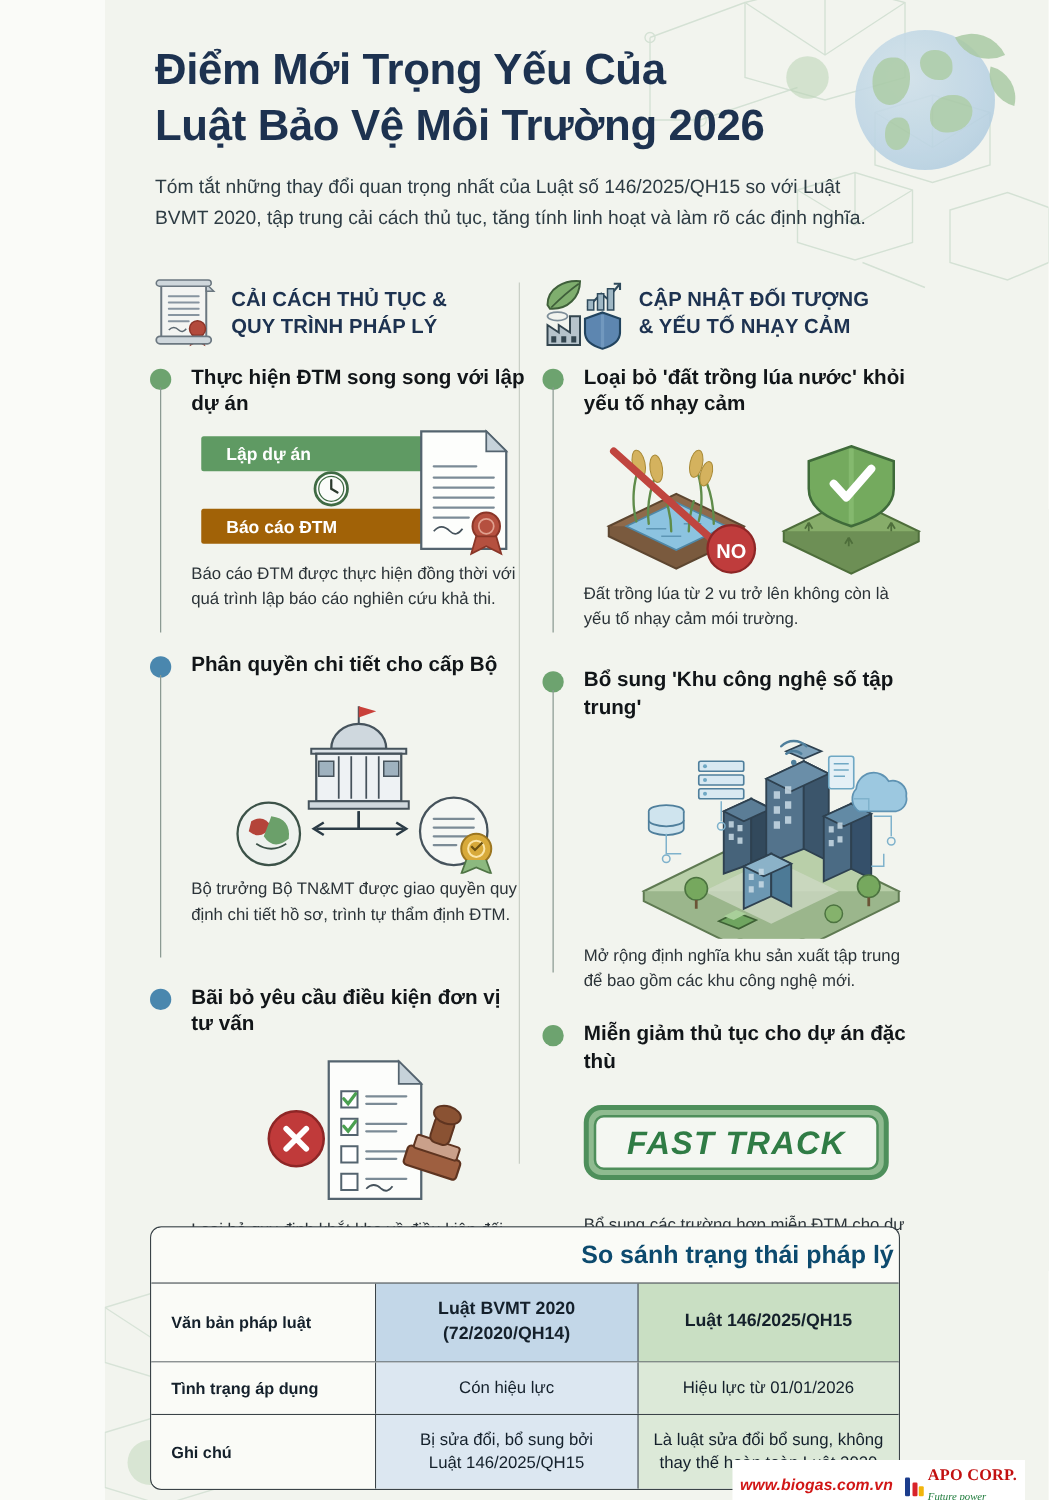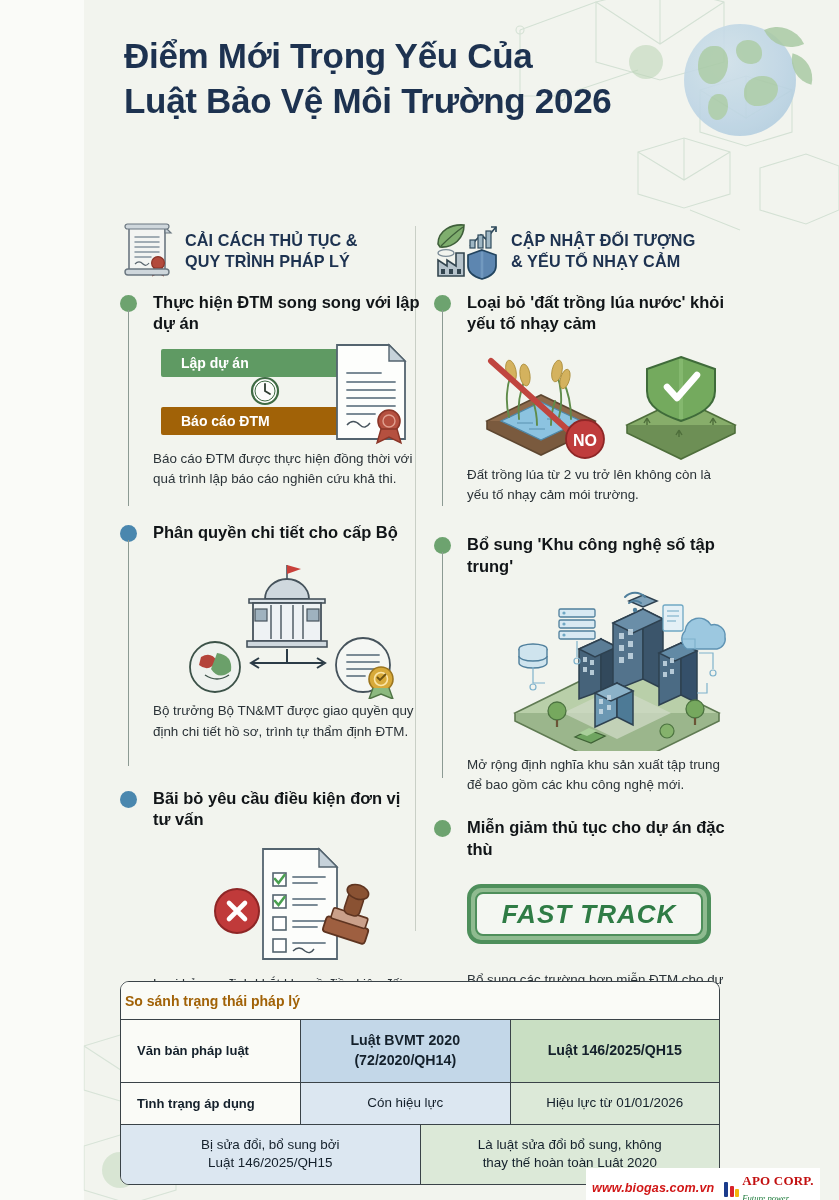--- a/index.html
+++ b/index.html
@@ -126,21 +126,21 @@
   }
 
   
   .cmp{
     position:absolute;left:120px;top:981px;width:600px;
     border:1.4px solid #3a4348;border-radius:9px;
     overflow:hidden;background:#fafbf7;
     box-sizing:border-box;
   }
   .cmp-title{
-    text-align:left;font-weight:bold;font-size:14px;color:#a16207;
+    text-align:right;font-weight:bold;font-size:20px;color:#0c4a6e;
     padding:11px 4px 10px 4px;border-bottom:1.2px solid #3a4348;
     background:#fafbf7;
   }
   .cmp-row{display:flex;border-bottom:1.2px solid #3a4348;}
   .cmp-row:last-child{border-bottom:none;}
   .cmp-c0{
     width:180px;flex:0 0 180px;padding:12px 0 12px 16px;
     font-weight:bold;font-size:13px;color:#14202b;
     display:flex;align-items:center;box-sizing:border-box;
     border-right:1.2px solid #3a4348;background:#fafbf7;
@@ -223,20 +223,21 @@
       <div class="land" style="left:24px;top:70px;width:20px;height:26px;"></div>
     </div>
     <div class="leafdec" style="left:769px;top:22px;width:30px;height:30px;transform:rotate(-26deg);"></div>
     <div class="leafdec" style="left:789px;top:56px;width:26px;height:26px;transform:rotate(14deg);"></div>
   </div>
 
   <div class="title">
     <div>Điểm Mới Trọng Yếu Của</div>
     <div>Luật Bảo Vệ Môi Trường 2026</div>
   </div>
+  <div class="subtitle">Tóm tắt những thay đổi quan trọng nhất của Luật số 146/2025/QH15 so với Luật BVMT 2020, tập trung cải cách thủ tục, tăng tính linh hoạt và làm rõ các định nghĩa.</div>
 
   <div class="sechead left">
     <div class="ic-scroll">
       <svg width="54" height="58" viewBox="0 0 54 58">
         <rect x="9" y="5" width="36" height="44" rx="2" fill="#f3f4f2" stroke="#6b7780" stroke-width="1.6"></rect>
         <path d="M45 5 l0 6 6 0 z" fill="#c9d2d8" stroke="#6b7780" stroke-width="1.2"></path>
         <g stroke="#8794a0" stroke-width="1.5" stroke-linecap="round">
           <path d="M15 15 H39"></path>
             <path d="M15 20 H39"></path>
             <path d="M15 25 H39"></path>
@@ -626,20 +627,21 @@
       <div class="cmp-c2" style="white-space:pre-line;">Luật 146/2025/QH15</div>
     </div>
 
     <div class="cmp-row">
       <div class="cmp-c0">Tình trạng áp dụng</div>
       <div class="cmp-c1" style="white-space:pre-line;">Cón hiệu lực</div>
       <div class="cmp-c2" style="white-space:pre-line;">Hiệu lực từ 01/01/2026</div>
     </div>
 
     <div class="cmp-row">
+      <div class="cmp-c0">Ghi chú</div>
       <div class="cmp-c1" style="white-space:pre-line;">Bị sửa đổi, bổ sung bởi
 Luật 146/2025/QH15</div>
       <div class="cmp-c2" style="white-space:pre-line;">Là luật sửa đổi bổ sung, không
 thay thế hoàn toàn Luật 2020</div>
     </div>
   </div>
 
   <div class="footer">
     <span class="url">www.biogas.com.vn</span>
     <span class="logo">

